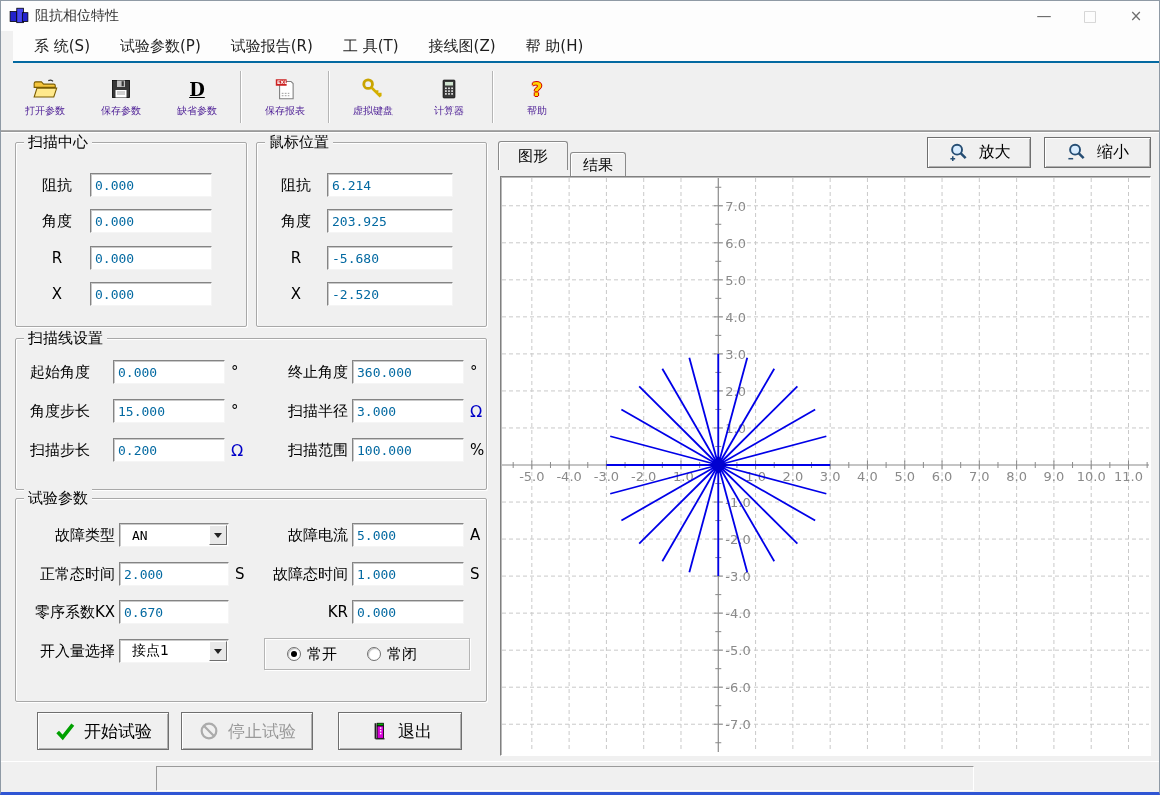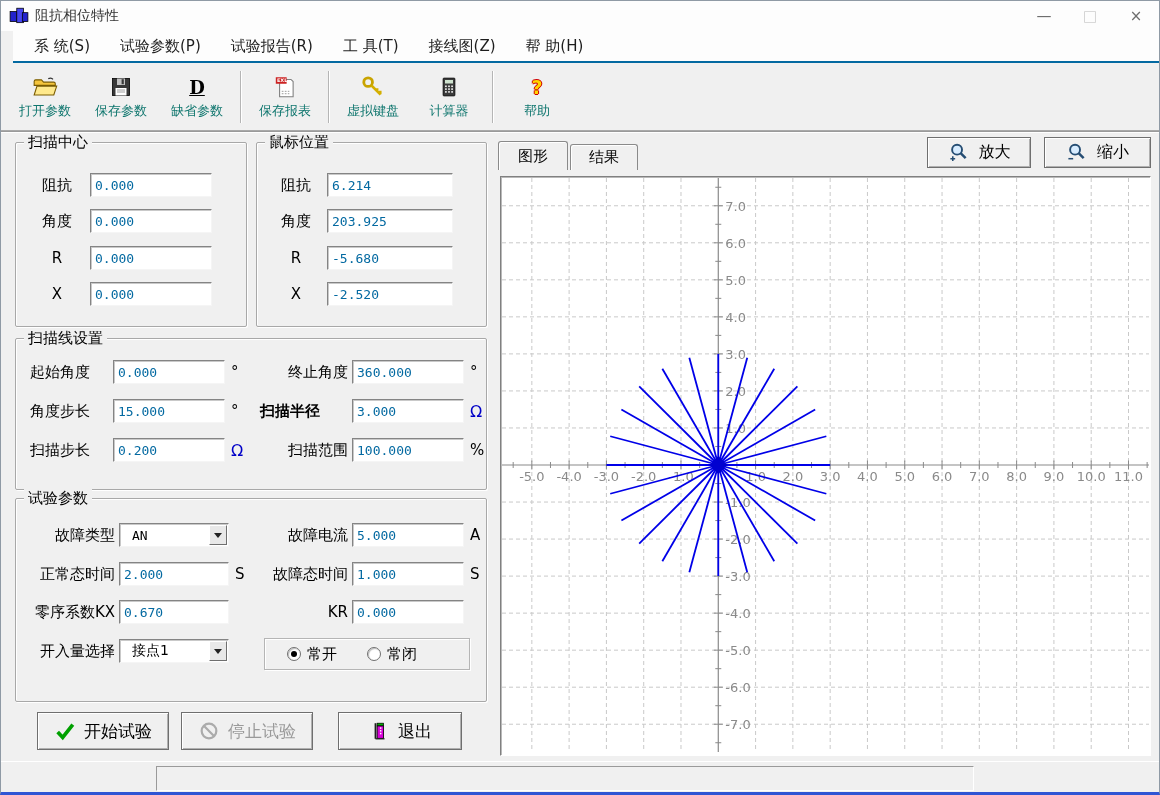--- a/index.html
+++ b/index.html
@@ -23,21 +23,21 @@
   .menubar { position:absolute; left:12px; top:30px; width:100%; height:32px; background:#fdfdfd;
              border-bottom:2px solid #0369a1; display:flex; align-items:center; padding-left:6px; }
   .menu-item { padding:0 15px; font-size:15px; color:#1d1d1d; }
 
   
   .toolbar { position:absolute; left:0; top:63px; width:100%; height:67px; background:#f0f0f0;
              border-bottom:1px solid #a9a9a9; display:flex; align-items:center; padding-left:6px; }
   .tbtn { width:76px; height:60px; display:flex; flex-direction:column; align-items:center;
           justify-content:center; gap:2px; background:transparent; border:1px solid transparent; }
   .tbtn .ticon { width:26px; height:26px; display:flex; align-items:center; justify-content:center; }
-  .tbtn .tlabel { font-size:13px; color:#0f766e; white-space:nowrap; }
+  .tbtn .tlabel { font-size:10px; color:#4c1d95; white-space:nowrap; }
   .tsep { width:2px; height:52px; margin:0 5px; border-left:1px solid #b5b5b5; border-right:1px solid #fff; }
   .dletter { font-weight:bold; font-size:18px; text-decoration:underline; font-family:"DejaVu Serif","Liberation Serif",serif; }
   .qmark { font-weight:bold; font-size:19px; color:#ffd400;
            text-shadow:-1px 0 #d00000, 1px 0 #d00000, 0 -1px #d00000, 0 1px #d00000; }
 
   
   .client { position:absolute; left:0; top:130px; width:100%; height:630px; background:#f0f0f0;
             border-top:1px solid #9a9a9a; box-shadow:inset 0 1px 0 #ffffff; }
 
   .group { position:absolute; border:1px solid #a8a8a8; border-radius:2px;
@@ -256,21 +256,21 @@
         <span class="flabel" style="width:88px; text-align:right;">终止角度</span>
         <input class="fin" style="width: 112px; margin-left: 4px;" readonly="" value="360.000">
         <span class="funit">°</span>
       </div>
       <div class="frow" style="left:14px; top:60px;">
         <span class="flabel" style="width:70px;">角度步长</span>
         <input class="fin" style="width: 112px; margin-left: 13px;" readonly="" value="15.000">
         <span class="funit">°</span>
       </div>
       <div class="frow" style="left:244px; top:60px;">
-        <span class="flabel" style="width:88px; font-weight:bold;">扫描半径</span>
+        <span class="flabel" style="width:88px; text-align:right;">扫描半径</span>
         <input class="fin" style="width: 112px; margin-left: 4px;" readonly="" value="3.000">
         <span class="funit unit-ohm">Ω</span>
       </div>
       <div class="frow" style="left:14px; top:99px;">
         <span class="flabel" style="width:70px;">扫描步长</span>
         <input class="fin" style="width: 112px; margin-left: 13px;" readonly="" value="0.200">
         <span class="funit unit-ohm">Ω</span>
       </div>
       <div class="frow" style="left:244px; top:99px;">
         <span class="flabel" style="width:88px; text-align:right;">扫描范围</span>
@@ -360,21 +360,21 @@
         <g fill="#ffffff">
             <rect x="13" y="8" width="1.6" height="1.6"></rect>
             <rect x="13" y="11" width="1.6" height="1.6"></rect>
             <rect x="13" y="14" width="1.6" height="1.6"></rect>
           </g>
       </svg>
       <span>退出</span>
     </div>
 
     <div class="tab" style="left:497px; top:9px; width:70px; height:29px; z-index:2;">图形</div>
-    <div class="tab" style="left:569px; top:12px; width:68px; height:26px;">结果</div>
+    <div class="tab" style="left:569px; top:20px; width:56px; height:26px;">结果</div>
 
     <div class="zoom-btn" style="left:926px; top:5px; width:104px;">
       <svg width="21" height="21" viewBox="0 0 22 22">
         <circle cx="9.5" cy="8" r="5.2" fill="#d7ecff" stroke="#254d73" stroke-width="2"></circle>
         <line x1="13.2" y1="11.7" x2="18.5" y2="17" stroke="#254d73" stroke-width="2.6"></line>
         <path d="M2.5 17.5h5 M5 15v5" stroke="#254d73" stroke-width="1.6"></path>
       </svg>
       <span>放大</span>
     </div>
     <div class="zoom-btn" style="left:1043px; top:5px; width:107px;">

